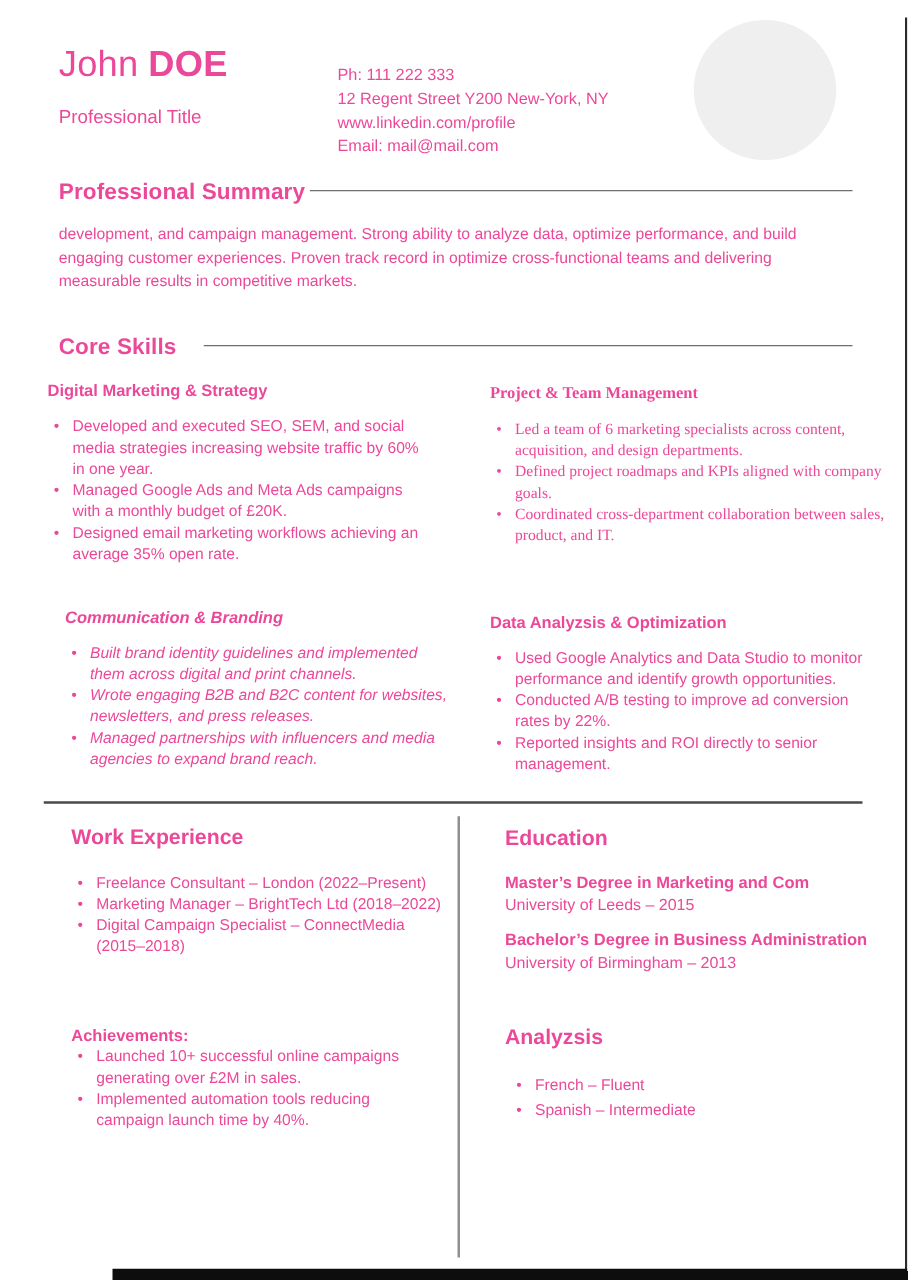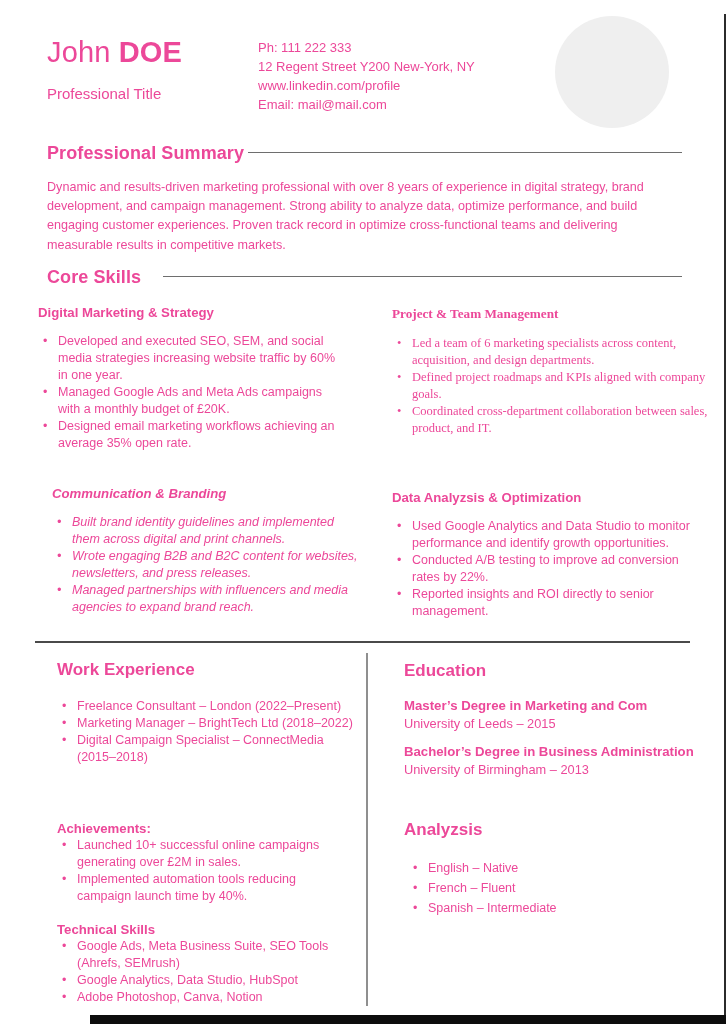--- a/index.html
+++ b/index.html
@@ -7,21 +7,21 @@
     position:relative;width:726px;height:1024px;overflow:hidden;
     background:#ffffff;color:#ec4899;
     font-family:"Liberation Sans","DejaVu Sans",sans-serif;
   }
   
   .name{position:absolute;left:47px;top:36px;font-size:29px;letter-spacing:.2px;}
   .name .first{font-weight:400;}
   .name .last{font-weight:800;margin-left:8px;}
   .prof-title{position:absolute;left:47px;top:85px;font-size:15px;}
   .contact{position:absolute;left:258px;top:38px;font-size:13px;line-height:19px;
-    list-style:none;margin:0;padding:0;}
+    list-style:none;margin:12px;padding:0;}
   .avatar{position:absolute;left:555px;top:16px;width:114px;height:112px;
     border-radius:50%;background:#efefef;}
   
   .sec-head{position:absolute;font-size:18px;font-weight:700;letter-spacing:.1px;}
   .head-rule{position:absolute;height:0;border-top:1.6px solid #6e6e6e;}
   
   .summary{position:absolute;left:47px;top:178px;width:655px;font-size:12.6px;
     line-height:19.2px;list-style:none;margin:0;padding:0;}
   
   .group{position:absolute;}
@@ -55,21 +55,20 @@
       <li>Ph: 111 222 333</li>
       <li>12 Regent Street Y200 New-York, NY</li>
       <li>www.linkedin.com/profile</li>
       <li>Email: mail@mail.com</li>
     </ul>
   <div class="avatar"></div>
 
   <div class="sec-head" style="left:47px;top:143px;">Professional Summary</div>
   <div class="head-rule" style="left:248px;top:152px;width:434px;"></div>
   <ul class="summary">
-      <li>Dynamic and results-driven marketing professional with over 8 years of experience in digital strategy, brand</li>
       <li>development, and campaign management. Strong ability to analyze data, optimize performance, and build</li>
       <li>engaging customer experiences. Proven track record in optimize cross-functional teams and delivering</li>
       <li>measurable results in competitive markets.</li>
     </ul>
 
   <div class="sec-head" style="left:47px;top:267px;">Core Skills</div>
   <div class="head-rule" style="left:163px;top:276px;width:519px;"></div>
 
   <div class="group" style="left:38px;top:305px;width:306px;">
     <div class="group-title">Digital Marketing &amp; Strategy</div>
@@ -116,46 +115,37 @@
         <li>Digital Campaign Specialist – ConnectMedia (2015–2018)</li>
       </ul>
   </div>
   <div class="group tight" style="left:57px;top:821px;width:296px;">
     <div class="group-title">Achievements:</div>
     <ul class="bullets">
         <li>Launched 10+ successful online campaigns generating over £2M in sales.</li>
         <li>Implemented automation tools reducing campaign launch time by 40%.</li>
       </ul>
   </div>
-  <div class="group tight" style="left:57px;top:922px;width:296px;">
-    <div class="group-title">Technical Skills</div>
-    <ul class="bullets">
-        <li>Google Ads, Meta Business Suite, SEO Tools (Ahrefs, SEMrush)</li>
-        <li>Google Analytics, Data Studio, HubSpot</li>
-        <li>Adobe Photoshop, Canva, Notion</li>
-      </ul>
-  </div>
 
   <div class="big-head" style="left:404px;top:661px;">Education</div>
 
   <div class="group" style="left:404px;top:698px;width:300px;">
     <div class="degree">
       <div class="deg-name">Master’s Degree in Marketing and Com</div>
       <div class="deg-school">University of Leeds – 2015</div>
     </div>
     <div class="degree">
       <div class="deg-name">Bachelor’s Degree in Business Administration</div>
       <div class="deg-school">University of Birmingham – 2013</div>
     </div>
   </div>
 
   <div class="big-head" style="left:404px;top:820px;">Analyzsis</div>
   <div class="group lang" style="left:408px;top:860px;width:280px;">
     <ul class="bullets">
-        <li>English – Native</li>
         <li>French – Fluent</li>
         <li>Spanish – Intermediate</li>
       </ul>
   </div>
 
   <div class="edge-right"></div>
   <div class="edge-bottom"></div>
 
 </div>
 

